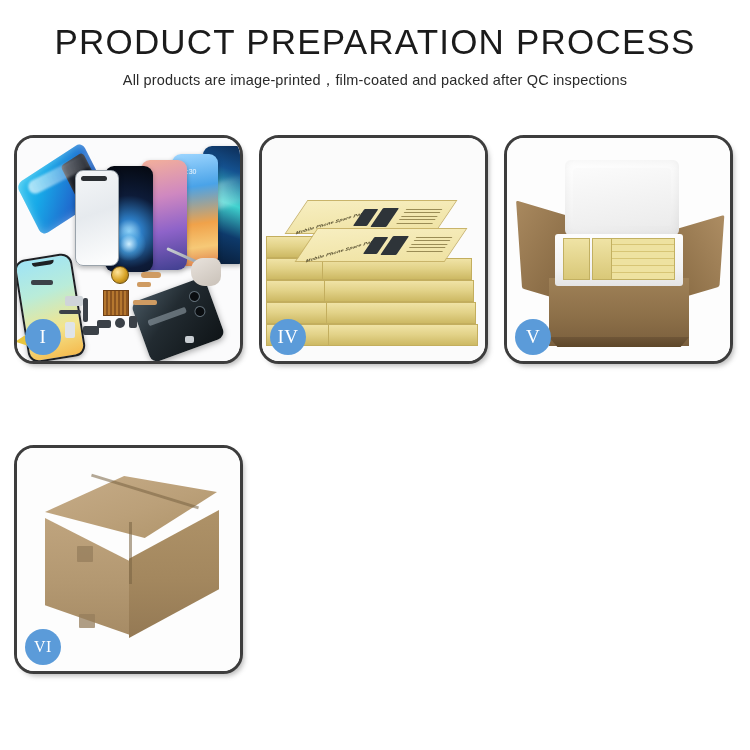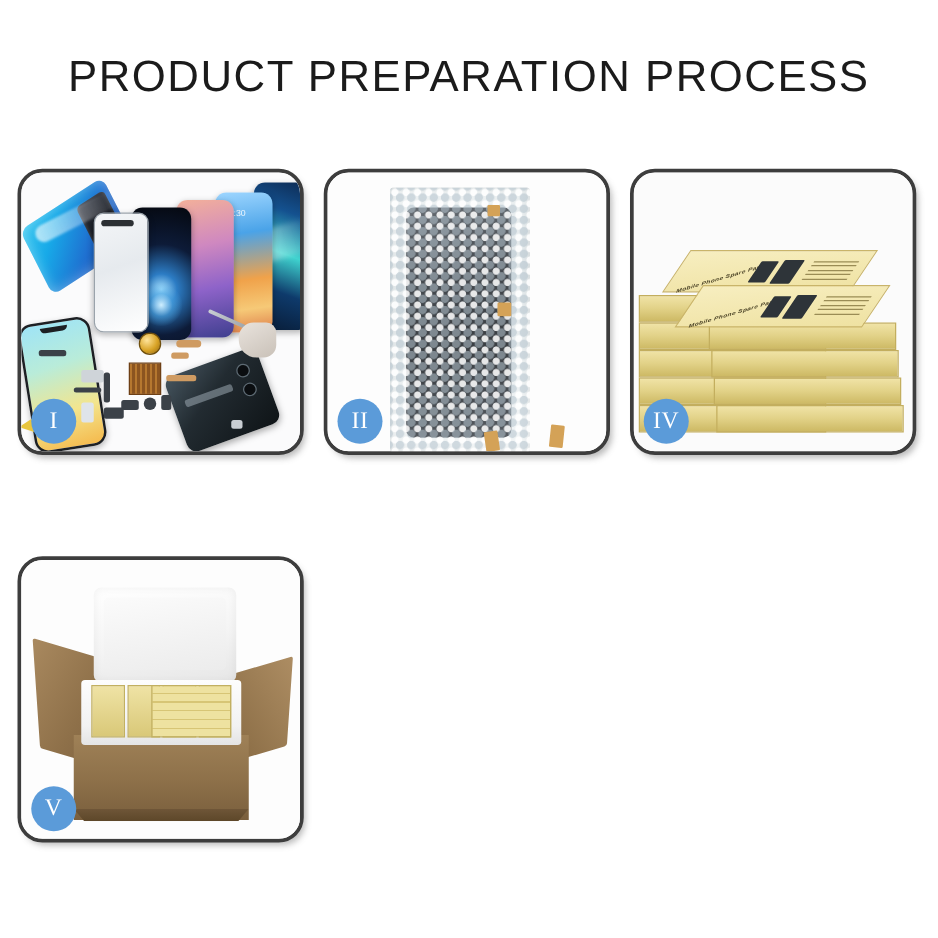--- a/index.html
+++ b/index.html
@@ -5,21 +5,21 @@
   * { box-sizing: border-box; margin: 0; padding: 0; }
   html, body {
     width: 750px; height: 750px;
     background: #ffffff;
     font-family: "Liberation Sans", sans-serif;
     overflow: hidden;
   }
   .page { position: relative; width: 750px; height: 750px; background: #fff; }
 
   
-  .header { padding-top: 44px; text-align: center; }
+  .header { padding-top: 24px; text-align: center; }
   .title {
     font-size: 35px;
     letter-spacing: 1.2px;
     color: #1b1b1b;
     font-weight: 400;
     line-height: 1;
   }
   .subtitle {
     margin-top: 12px;
     font-size: 14.5px;
@@ -257,20 +257,21 @@
   .tb1 { left:60px; top:98px; width:16px; height:16px; }
   .tb2 { left:62px; top:166px; width:16px; height:14px; }
 </style>
 </head>
 <body>
 
 <div class="page">
 
   <div class="header">
     <div class="title">PRODUCT PREPARATION PROCESS</div>
+    <div class="subtitle">All products are image-printed，film-coated and packed after QC inspections</div>
   </div>
 
   <div class="grid">
 
     <div class="panel">
       <div class="panel-media p1">
         <div class="film"></div>
           <div class="film-hl"></div>
         <div class="ph ph-d"></div>
         <div class="ph ph-c">
@@ -304,34 +305,20 @@
         </div>
         <div class="tri"></div>
         <div class="tool">
             <i class="drv"></i>
             <i class="hand"></i>
           </div>
       </div>
       <div class="badge">I</div>
     </div>
 
-    <div class="panel">
-      <div class="panel-media p2">
-        <div class="bag">
-          <div class="bag-inner"></div>
-          <div class="bubbles"></div>
-          <div class="bubbles2"></div>
-          <i class="tape t1"></i>
-            <i class="tape t2"></i>
-          <i class="tape t3"></i>
-            <i class="tape t4"></i>
-        </div>
-      </div>
-      <div class="badge">II</div>
-    </div>
 
 
     <div class="panel">
       <div class="panel-media p4">
         <div class="stack">
 
           <div class="sb" style="left:0px;  top:74px;"></div>
           <div class="sb" style="left:0px;  top:96px;"></div>
           <div class="sb" style="left:0px;  top:118px;"></div>
           <div class="sb" style="left:0px;  top:140px;"></div>
@@ -382,15 +369,27 @@
           <i class="stk"></i>
             <i class="stk"></i>
             <i class="stk"></i>
             <i class="stk"></i>
         </div>
         <div class="stkBlock"></div>
       </div>
       <div class="badge">V</div>
     </div>
 
+    <div class="panel">
+      <div class="panel-media p6">
+        <div class="c6top"></div>
+        <div class="c6left"></div>
+        <div class="c6right"></div>
+        <i class="seam s1"></i>
+          <i class="seam s2"></i>
+        <i class="tapeBit tb1"></i>
+          <i class="tapeBit tb2"></i>
+      </div>
+      <div class="badge wide">VI</div>
+    </div>
 
   </div>
 </div>
 
 </body></html>

